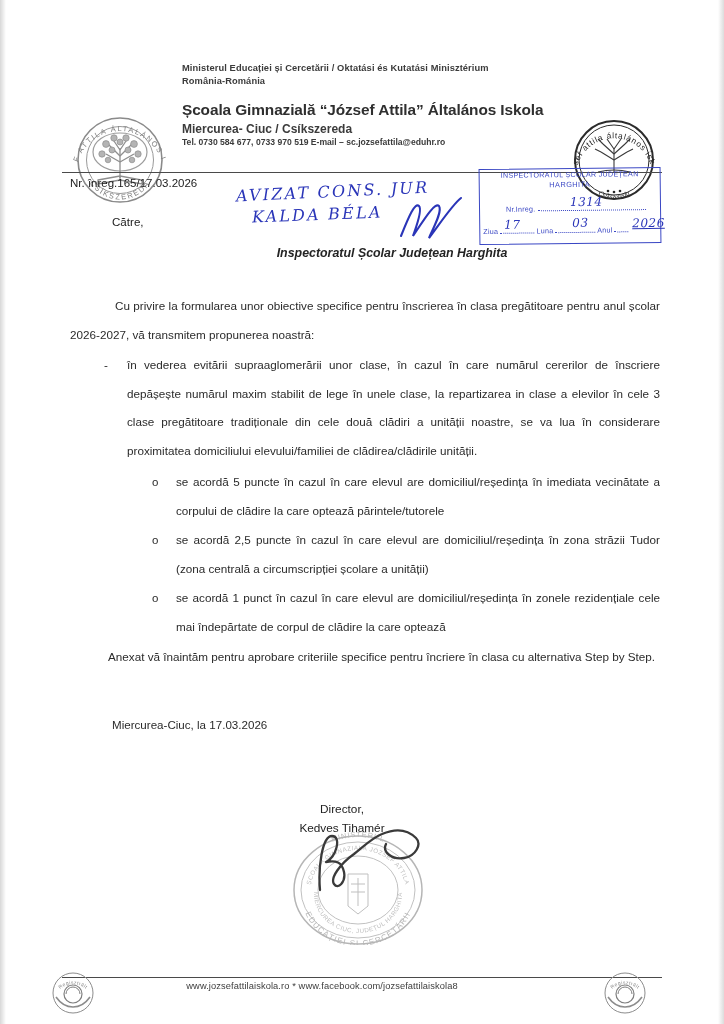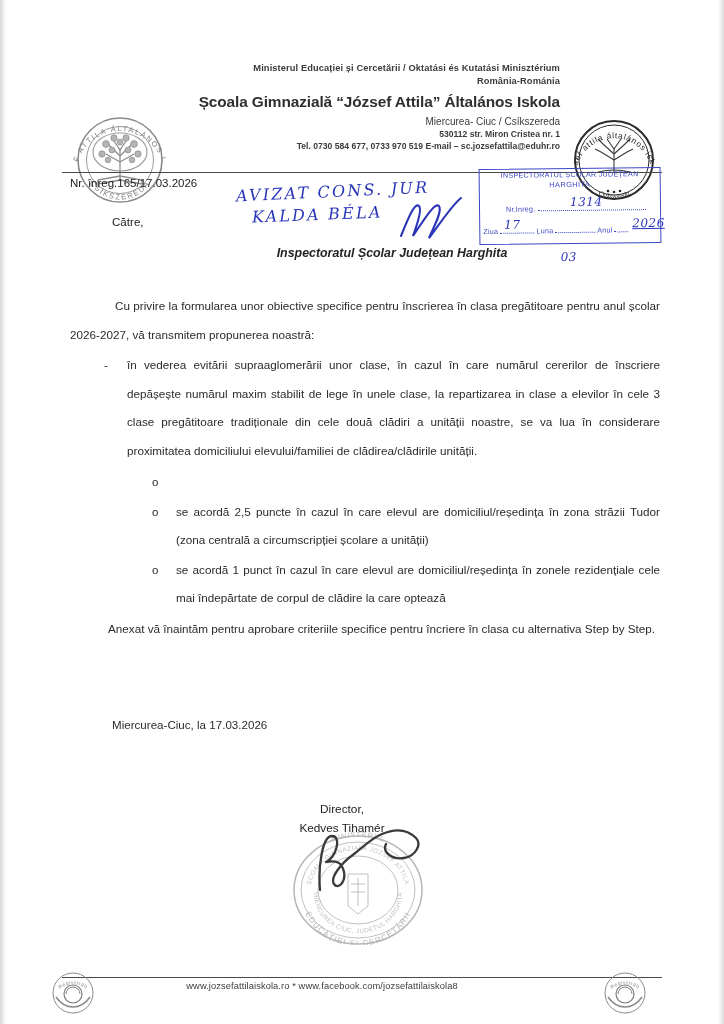--- a/index.html
+++ b/index.html
@@ -22,43 +22,43 @@
   
   .letterhead {
     position: absolute;
     top: 52px;
     left: 0;
     width: 724px;
     height: 112px;
   }
   .header-center {
     position: absolute;
-    left: 170px;
+    left: 182px;
     top: 10px;
     width: 390px;
-    text-align: right;
+    text-align: left;
     color: #3b3b3b;
   }
   .hdr-ministry {
     font-size: 9.3px;
     font-weight: bold;
     line-height: 13px;
     letter-spacing: 0.1px;
   }
   .hdr-school {
     font-size: 15.4px;
     font-weight: bold;
     line-height: 22px;
-    margin-top: 3px;
+    margin-top: 11px;
     letter-spacing: -0.1px;
     color: #2f2f2f;
   }
   .hdr-city {
-    font-size: 10px;
-    font-weight: normal;
+    font-size: 12px;
+    font-weight: bold;
     line-height: 13px;
     margin-top: 2px;
   }
   .hdr-addr {
     font-size: 8.6px;
     font-weight: bold;
     line-height: 12px;
   }
   .hdr-tel {
     font-size: 8.6px;
@@ -370,21 +370,20 @@
       <text font-size="7.4" font-family="Liberation Sans, sans-serif" fill="#7d7d7d" letter-spacing="1.8">
         <textPath href="#arcBot" startOffset="50%" text-anchor="middle">CSÍKSZEREDA</textPath>
       </text>
     </svg>
 
     <div class="header-center">
       <div class="hdr-ministry">Ministerul Educației și Cercetării / Oktatási és Kutatási Minisztérium</div>
       <div class="hdr-ministry">România-Románia</div>
       <div class="hdr-school">Școala Gimnazială “József Attila” Általános Iskola</div>
       <div class="hdr-city">Miercurea- Ciuc / Csíkszereda</div>
-      <div class="hdr-addr">530112 str. Miron Cristea nr. 1</div>
       <div class="hdr-tel">Tel.  0730 584 677, 0733 970 519   E-mail – sc.jozsefattila@eduhr.ro</div>
     </div>
 
     <svg class="logo-right" viewBox="0 0 104 104">
       <defs>
         <path id="rArcTop" d="M 16,56 A 38,38 0 0 1 88,56"></path>
         <path id="rArcBot" d="M 22,70 A 32,32 0 0 0 82,70"></path>
       </defs>
       <circle cx="52" cy="52" r="39" fill="none" stroke="#2b2b2b" stroke-width="2"></circle>
       <circle cx="52" cy="52" r="35" fill="none" stroke="#2b2b2b" stroke-width="1"></circle>
@@ -430,36 +429,37 @@
     <div class="isj-row isj-ziua">
       <span>Ziua</span>
       <span class="isj-dotline" style="width:34px"></span>
       <span>Luna</span>
       <span class="isj-dotline" style="width:40px"></span>
       <span>Anul</span>
       <span class="isj-dotline" style="width:14px"></span>
     </div>
     <span class="isj-hand" style="left:90px;top:26px;">1314</span>
     <span class="isj-hand" style="left:24px;top:48px;">17</span>
-    <span class="isj-hand" style="left:80px;top:47px;margin-top:34px;">03</span>
+    <span class="isj-hand" style="left:92px;top:47px;">03</span>
     <span class="isj-hand" style="left:152px;top:48px;text-decoration:underline;">2026</span>
   </div>
 
   <div class="body-text">
 
     <p class="p-intro">Cu privire la formularea unor obiective specifice pentru înscrierea în clasa pregătitoare pentru anul școlar 2026-2027, vă transmitem propunerea noastră:</p>
 
     <div class="dash-item">
       <div class="dash-marker">-</div>
       <div class="dash-body">în vederea evitării supraaglomerării unor clase, în cazul în care numărul cererilor de înscriere depășește numărul maxim stabilit de lege în unele clase, la repartizarea in clase a elevilor în cele 3 clase pregătitoare tradiționale din cele două clădiri a unității noastre, se va lua în considerare proximitatea domiciliului elevului/familiei de clădirea/clădirile unității.</div>
     </div>
 
     <ul class="circle-list">
       <li class="circle-item">
         <span class="circle-marker">o</span>
+        <span class="circle-body">se acordă 5 puncte în cazul în care elevul are domiciliul/reședința în imediata vecinătate a corpului de clădire  la care optează părintele/tutorele</span>
       </li>
       <li class="circle-item">
         <span class="circle-marker">o</span>
         <span class="circle-body">se acordă 2,5 puncte în cazul în care elevul are domiciliul/reședința în zona străzii Tudor (zona centrală a circumscripției școlare a unității)</span>
       </li>
       <li class="circle-item">
         <span class="circle-marker">o</span>
         <span class="circle-body">se acordă 1 punct în cazul în care elevul are domiciliul/reședința în zonele rezidențiale cele mai îndepărtate de corpul de clădire la care optează</span>
       </li>
     </ul>

